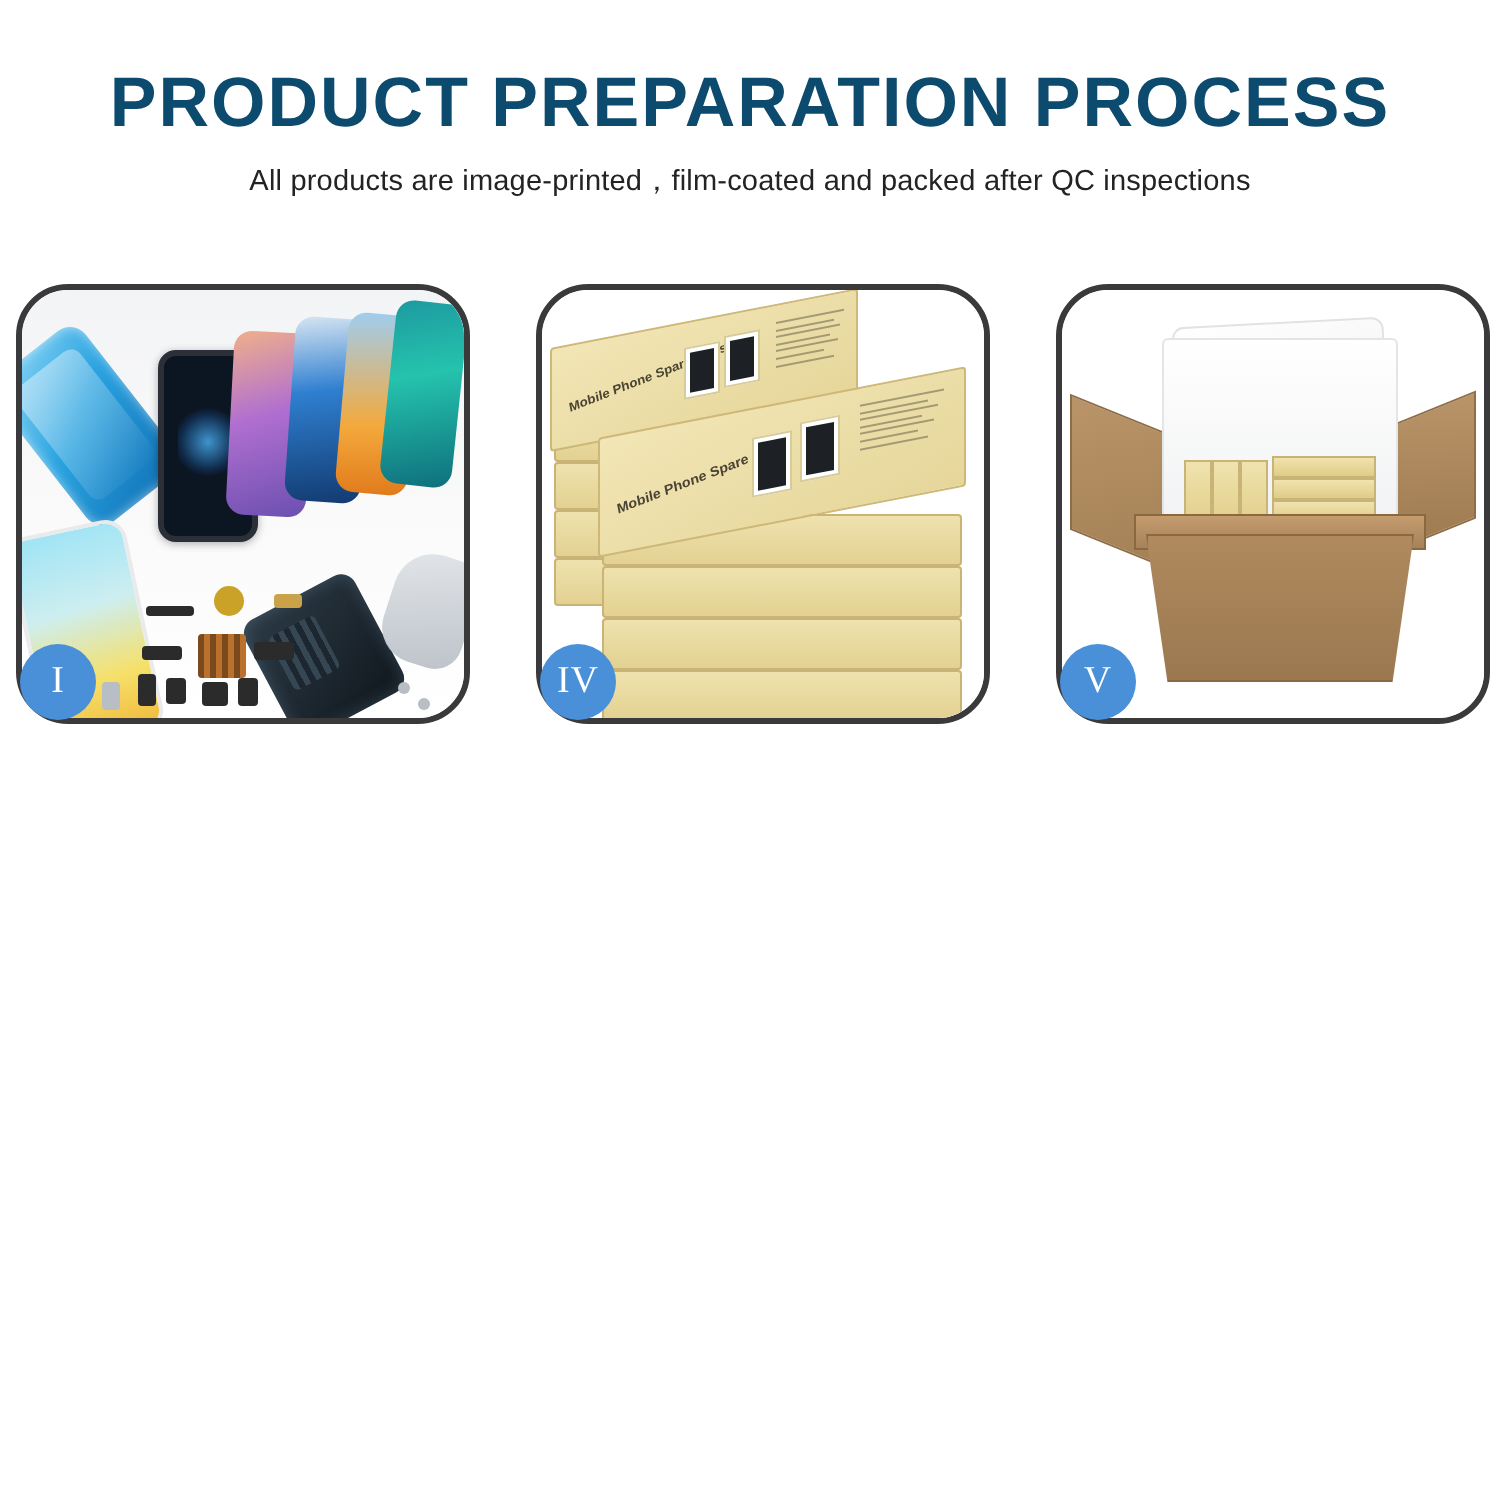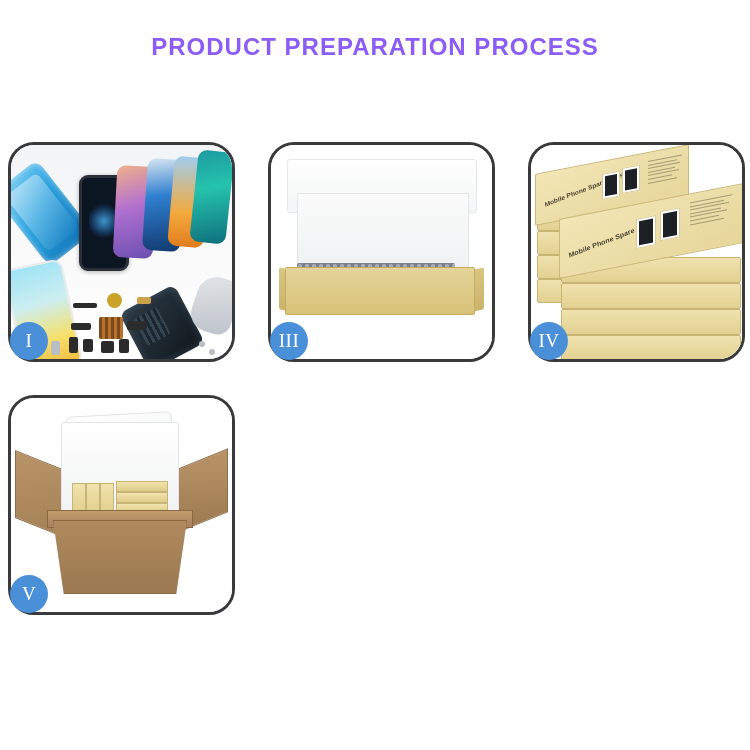--- a/index.html
+++ b/index.html
@@ -6,22 +6,22 @@
   body{
     width:750px;height:750px;background:#ffffff;
     font-family:"Liberation Sans",sans-serif;
     overflow:hidden;position:relative;
   }
   .page{position:relative;width:750px;height:750px;}
 
   
   .header{padding-top:34px;text-align:center;}
   .title{
-    font-size:24px;font-weight:700;letter-spacing:1.0px;
-    color:#8b5cf6;line-height:1.05;white-space:nowrap;
+    font-size:35px;font-weight:700;letter-spacing:1.0px;
+    color:#0c4a6e;line-height:1.05;white-space:nowrap;
   }
   .subtitle{
     margin-top:10px;font-size:14.5px;color:#232323;
     letter-spacing:.1px;white-space:nowrap;
   }
 
   
   .grid{
     position:absolute;left:8px;top:142px;
     width:737px;
@@ -274,20 +274,21 @@
   }
   .tab6{position:absolute;width:16px;height:20px;background:#9d7a52;opacity:.8;}
 </style>
 </head>
 <body>
 
 <div class="page">
 
   <div class="header">
     <div class="title">PRODUCT PREPARATION PROCESS</div>
+    <div class="subtitle">All products are image-printed，film-coated and packed after QC inspections</div>
   </div>
 
   <div class="grid">
 
     <div class="panel">
       <div class="panel-inner p1">
         <div class="ph ph-blue"></div>
         <div class="ph ph-glass"></div>
         <div class="ph ph-purple"></div>
         <div class="ph ph-teal"></div>
@@ -308,31 +309,20 @@
         <div class="chip" style="left:90px;top:196px;width:13px;height:12px;"></div>
         <div class="chip" style="left:108px;top:194px;width:10px;height:14px;"></div>
         <div class="chip silver" style="left:40px;top:196px;width:9px;height:14px;"></div>
         <div class="chip silver" style="left:188px;top:196px;width:6px;height:6px;border-radius:50%;"></div>
         <div class="chip silver" style="left:198px;top:204px;width:6px;height:6px;border-radius:50%;"></div>
       </div>
       <div class="badge">I</div>
     </div>
 
 
-    <div class="panel">
-      <div class="panel-inner p3">
-        <div class="foamlid"></div>
-        <div class="foamsheet"></div>
-        <div class="trayleft"></div>
-        <div class="trayright"></div>
-        <div class="trayinner"></div>
-        <div class="traybody"></div>
-      </div>
-      <div class="badge">III</div>
-    </div>
 
     <div class="panel">
       <div class="panel-inner p4">
 
         <div class="stk stk-front" style="left:6px;top:62px;width:100px;height:22px;"></div>
         <div class="stk stk-front" style="left:6px;top:86px;width:100px;height:22px;"></div>
         <div class="stk stk-front" style="left:6px;top:110px;width:100px;height:22px;"></div>
         <div class="stk stk-front" style="left:6px;top:134px;width:100px;height:22px;"></div>
 
         <div class="stk stk-front" style="left:30px;top:112px;width:178px;height:24px;"></div>

